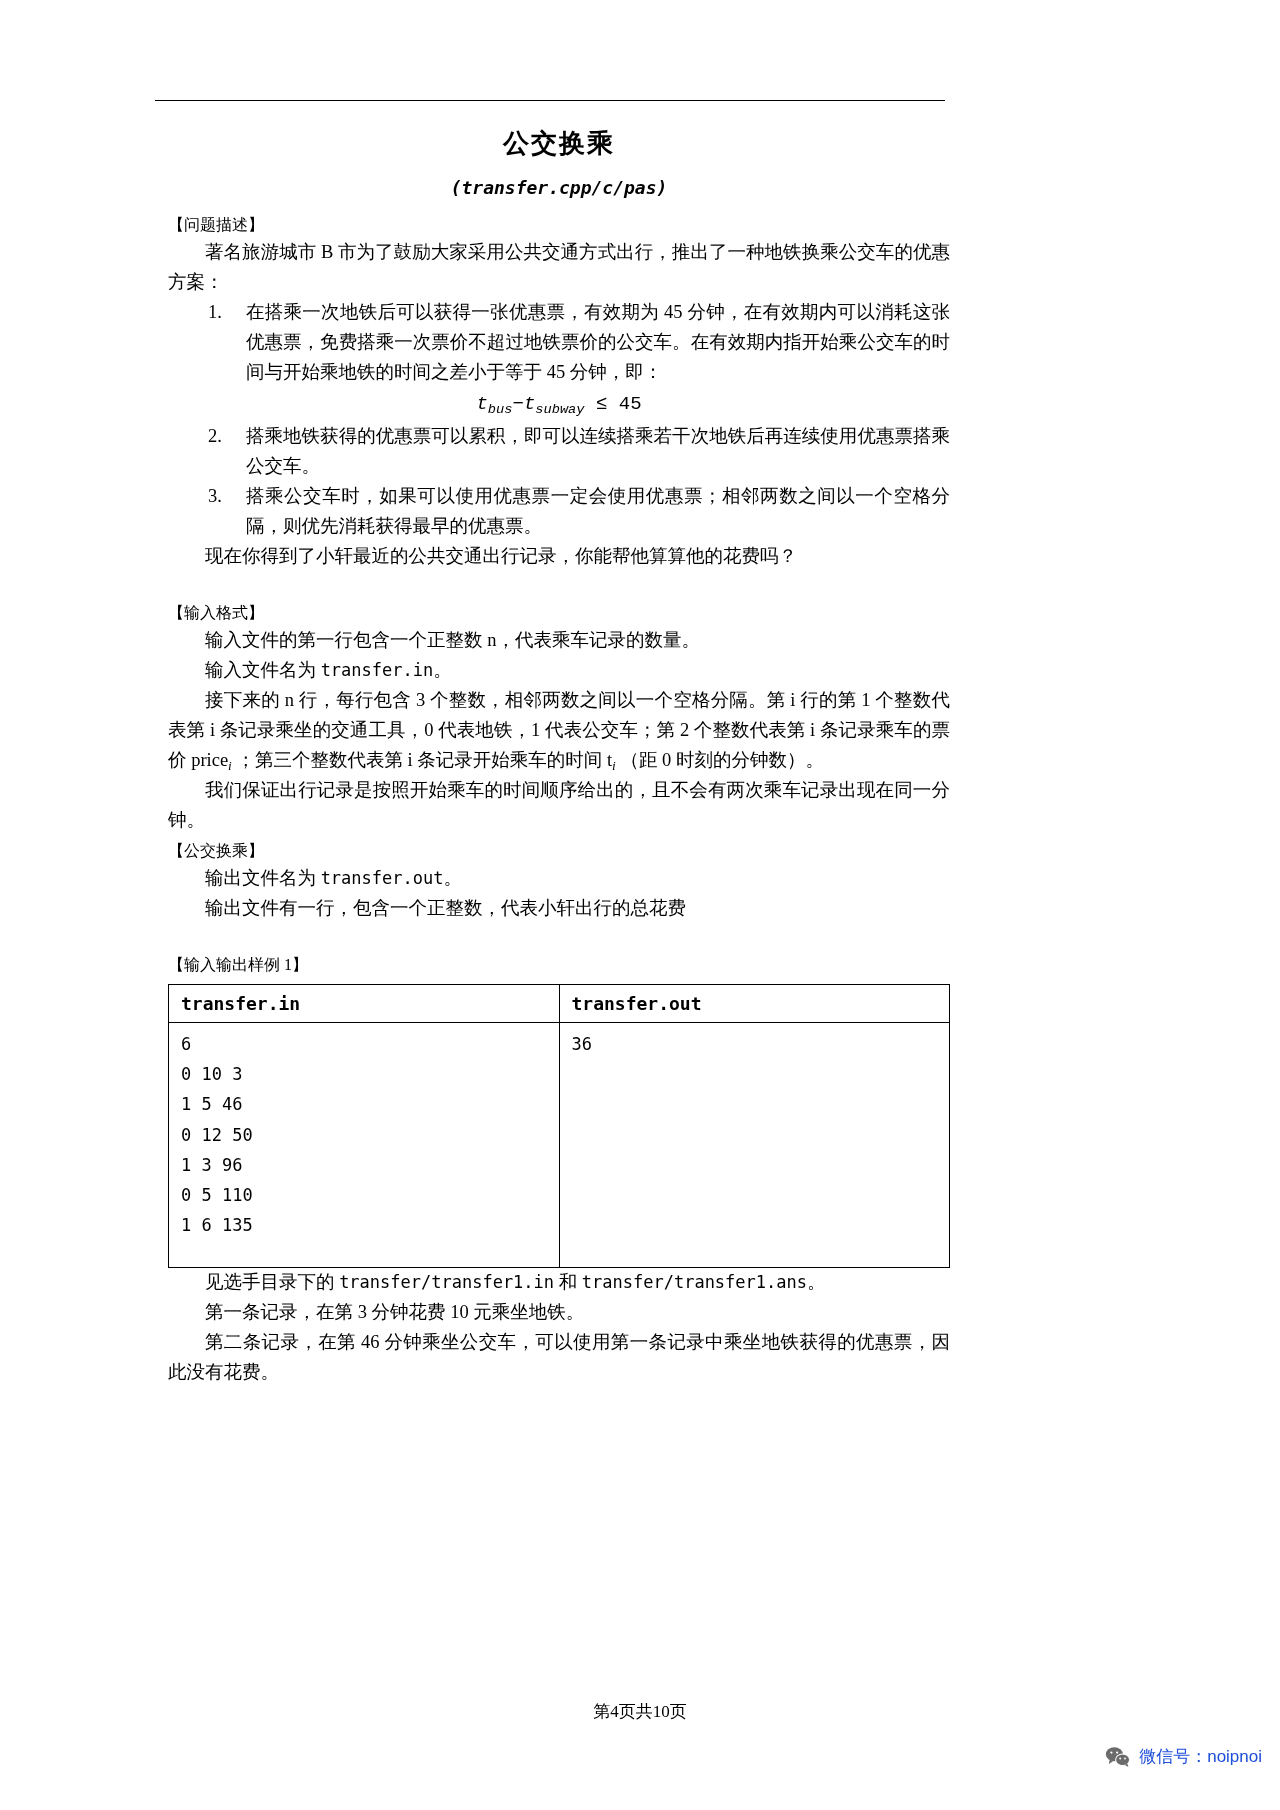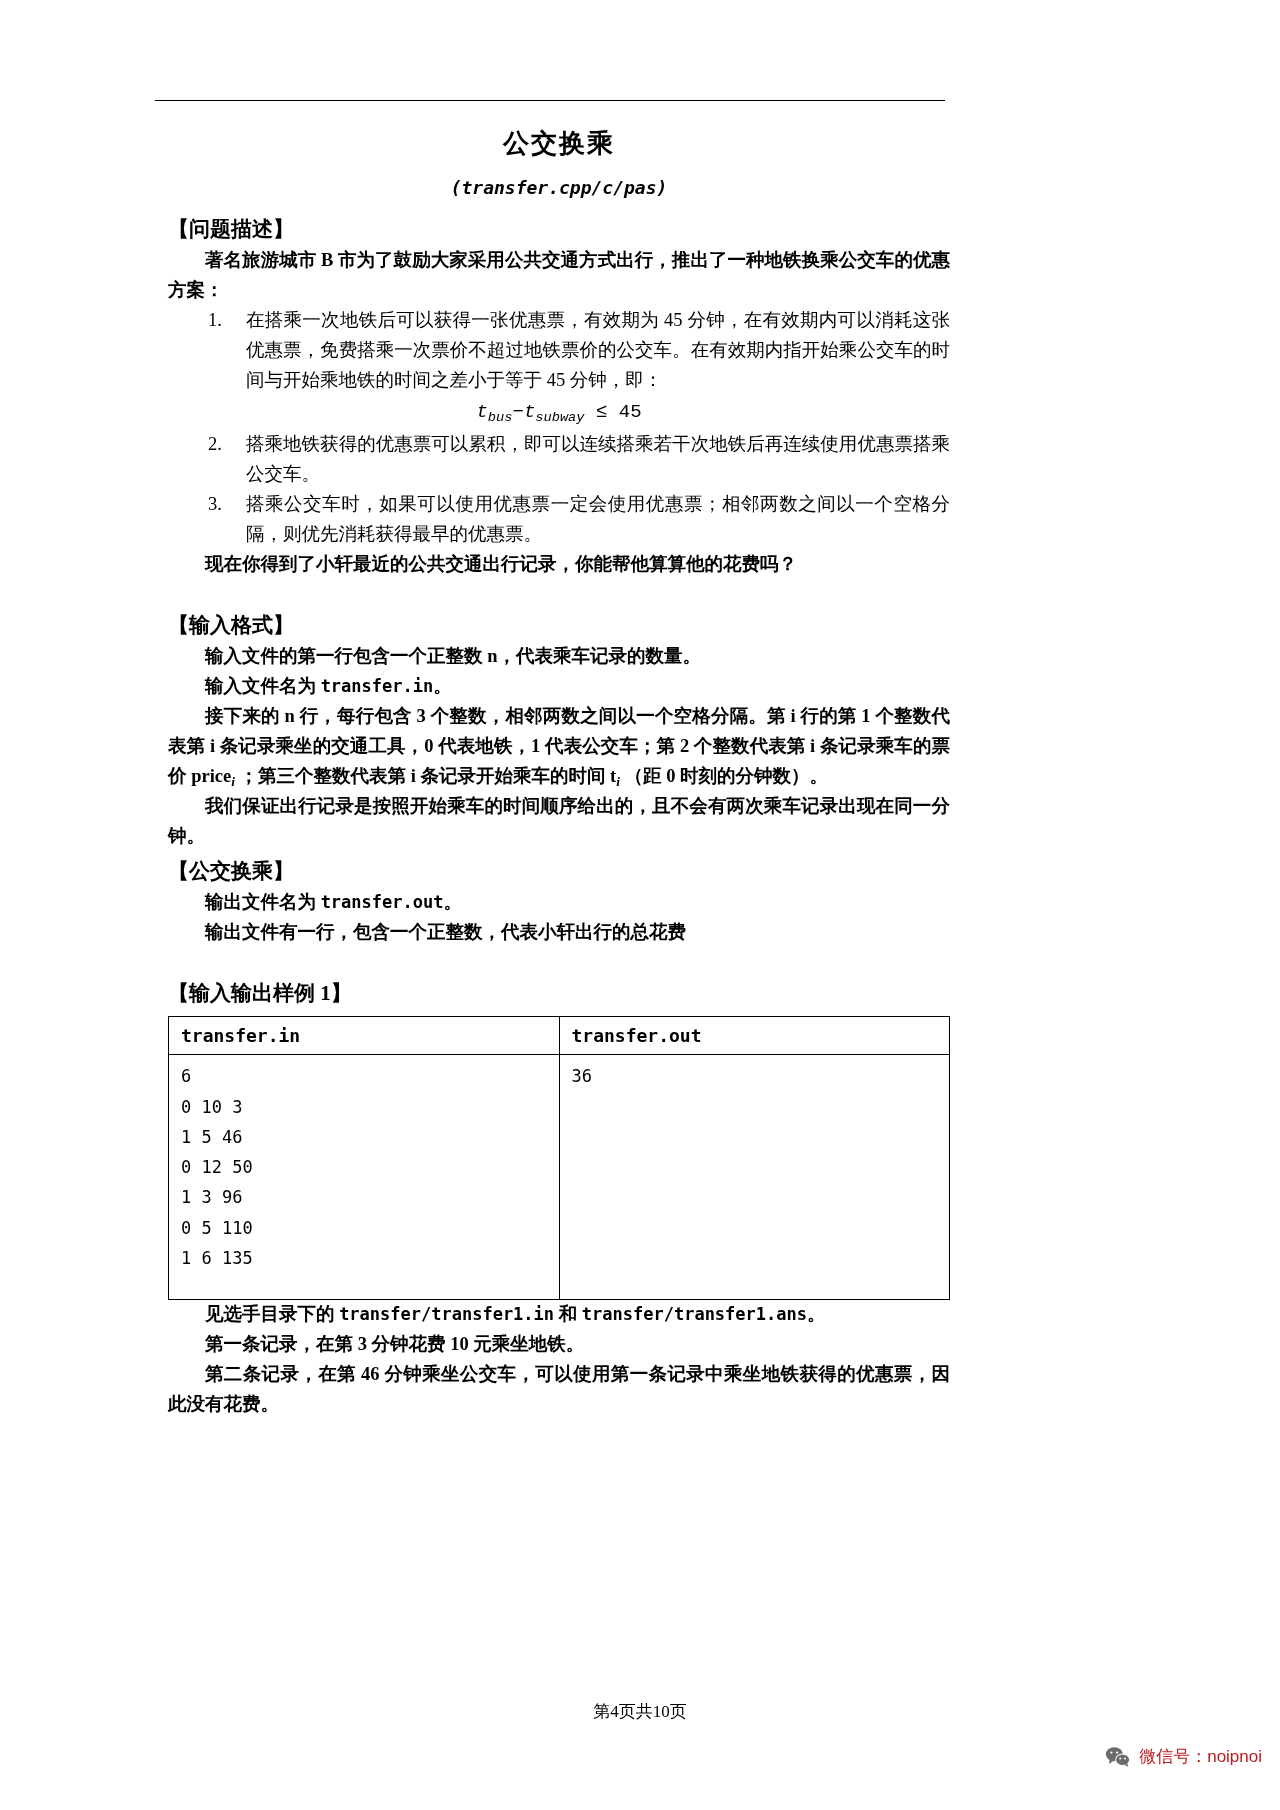--- a/index.html
+++ b/index.html
@@ -35,34 +35,33 @@
   .doc-subtitle{
     text-align:center;
     font-family:"DejaVu Sans Mono","Liberation Mono",monospace;
     font-size:18px;
     font-weight:bold;
     margin:0 0 14px 0;
     letter-spacing:0px;
     font-style:italic;
   }
   .sec-head{
-    font-size:21px;
-    font-weight:bold;
+    font-size:16px;
+    font-weight:normal;
     margin:2px 0 0 0;
     line-height:1.62;
   }
   p{margin:0;}
   .para{
     font-size:18.5px;
     line-height:1.62;
     text-align:justify;
     text-justify:inter-ideograph;
     text-indent:2em;
     margin:0;
-    font-weight:bold;
   }
   .ol{
     margin:0;
     padding:0;
     list-style:none;
   }
   .ol li{
     font-size:18.5px;
     line-height:1.62;
     text-align:justify;
@@ -122,21 +121,21 @@
   .footer-page{
     position:absolute;
     left:0;top:1700px;width:1280px;
     text-align:center;
     font-size:17px;
   }
   .watermark{
     position:absolute;
     right:18px;top:1745px;
     display:flex;align-items:center;gap:8px;
-    color:#b91c1c;
+    color:#1d4ed8;
     font-size:17px;
     font-family:"Liberation Sans","DejaVu Sans",sans-serif;
   }
   .wechat-icon{
     width:26px;height:22px;display:block;
   }
 </style>
 </head>
 <body>
 

